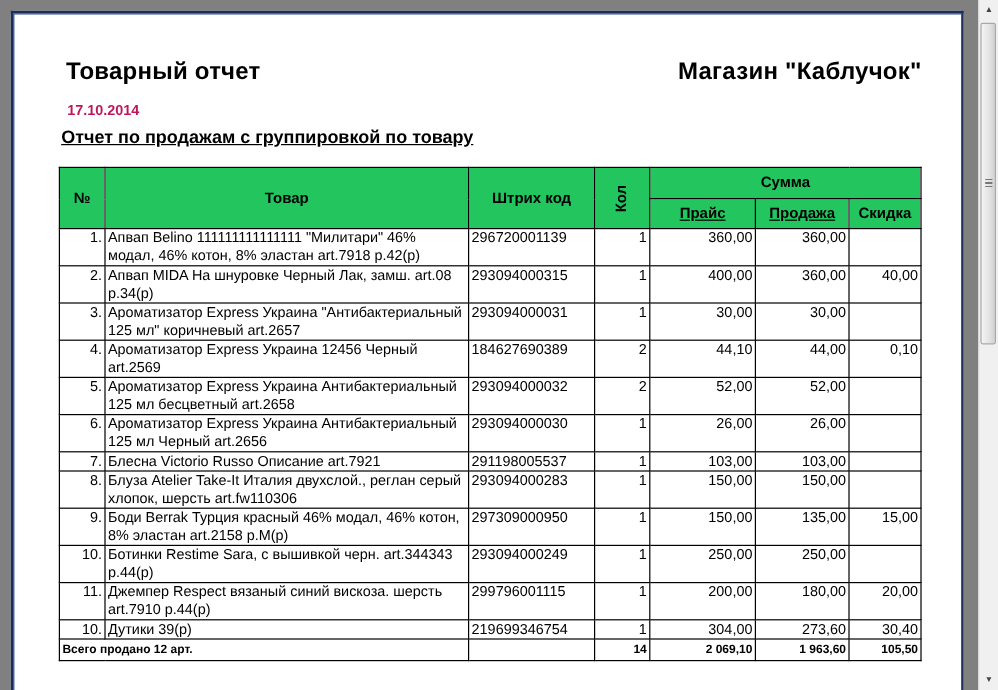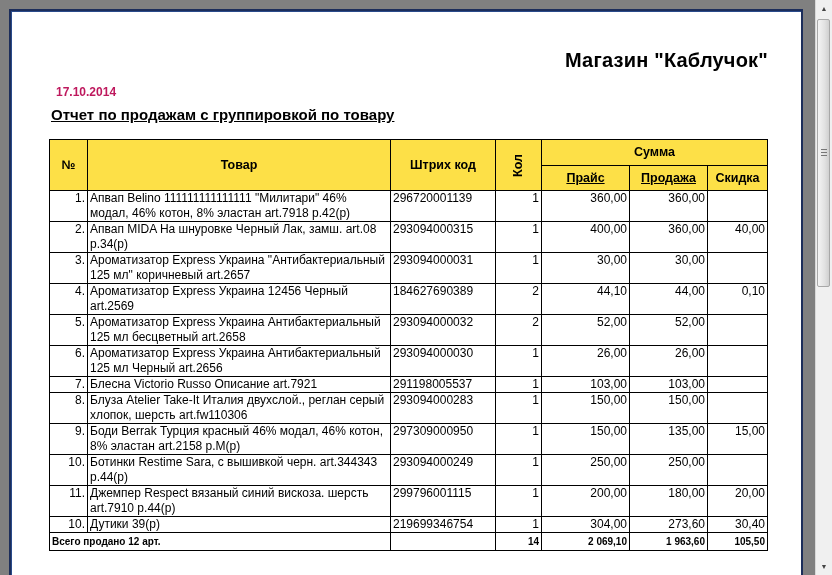--- a/index.html
+++ b/index.html
@@ -19,21 +19,21 @@
   .shop { position:absolute; right:33px; top:38px; font-size:20px; font-weight:bold; color:#000; letter-spacing:0.2px; }
   .date { position:absolute; left:45px; top:74px; font-size:12px; font-weight:bold; color:#be185d; }
   .subtitle { position:absolute; left:40px; top:95px; font-size:15px; font-weight:bold; color:#000;text-decoration:underline; }
 
   table.rep {
     position:absolute; left:38px; top:128px;
     border-collapse:collapse; table-layout:fixed;
     font-size:12px; color:#000;
   }
   table.rep td, table.rep th { border:1px solid #000; padding:0 2px; vertical-align:top; line-height:15px; overflow:hidden; }
-  table.rep th { background:#fde047; font-weight:bold; text-align:center; vertical-align:middle; font-size:12.5px; }
+  table.rep th { background:#22c55e; font-weight:bold; text-align:center; vertical-align:middle; font-size:12.5px; }
   th.sub { font-size:12px;text-decoration:underline; }
   th.sub-small { font-size:11px; }
   th.kol { padding:0; }
   th.kol .rot { display:inline-block; transform:rotate(-90deg); white-space:nowrap; }
   td.num, td.r { text-align:right; }
   td.c { text-align:left; }
   tr.two td { height:29px; }
   tr.one td { height:15px; }
   tr.total td { font-weight:bold; font-size:10px; height:17px; line-height:17px; }
 
@@ -46,20 +46,21 @@
     border:1px solid #a8a8a8; border-radius:2px; box-sizing:border-box;
   }
   .sb-grip { position:absolute; left:3px; top:129px; width:6px; height:8px;
     background:repeating-linear-gradient(to bottom,#777 0,#777 1px,transparent 1px,transparent 3px); }
 </style>
 </head>
 <body>
 
 <div class="viewport">
   <div class="page">
+    <div class="title">Товарный отчет</div>
     <div class="shop">Магазин "Каблучок"</div>
     <div class="date">17.10.2014</div>
     <div class="subtitle">Отчет по продажам с группировкой по товару</div>
 
     <table class="rep">
       <colgroup>
         <col style="width:38px">
         <col style="width:303px">
         <col style="width:105px">
         <col style="width:46px">

